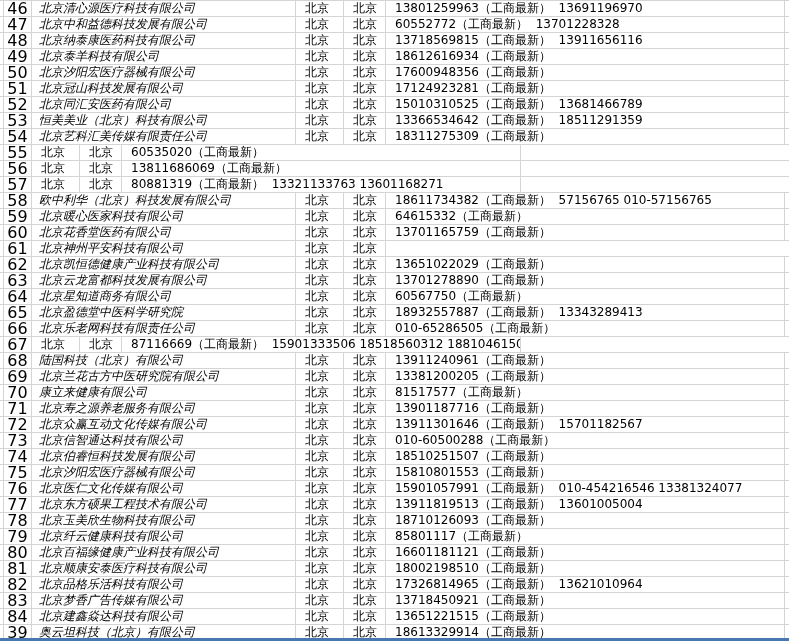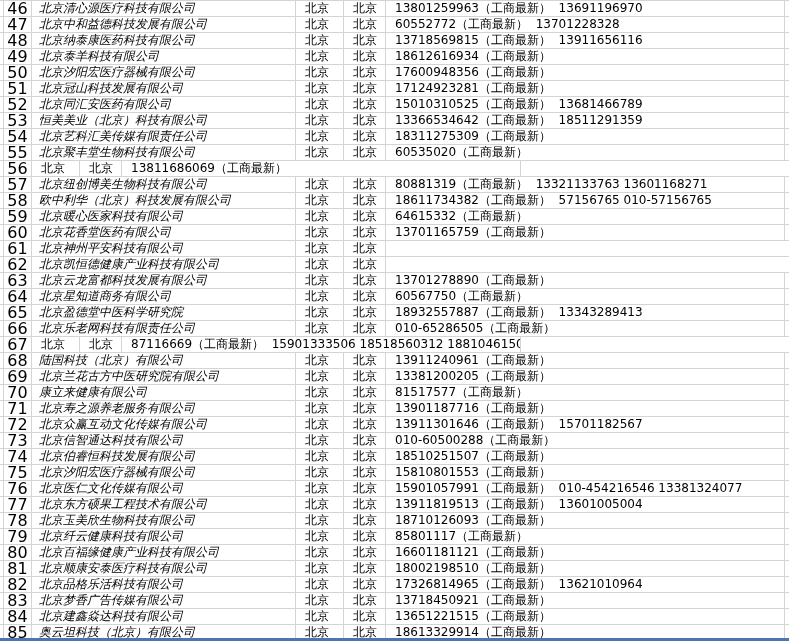--- a/index.html
+++ b/index.html
@@ -134,38 +134,36 @@
         <div class="cell c-num">54</div>
         <div class="cell c-company">北京艺科汇美传媒有限责任公司</div>
         <div class="cell c-city1">北京</div>
         <div class="cell c-city2">北京</div>
         <div class="cell c-phone">18311275309（工商最新）</div>
         <div class="cell c-right"></div>
       </div>
       <div class="row">
         <div class="cell c-gutter"></div>
         <div class="cell c-num">55</div>
-        <div class="cell c-company">北京聚丰堂生物科技有限公司</div>
         <div class="cell c-city1">北京</div>
         <div class="cell c-city2">北京</div>
         <div class="cell c-phone">60535020（工商最新）</div>
         <div class="cell c-right"></div>
       </div>
       <div class="row">
         <div class="cell c-gutter"></div>
         <div class="cell c-num">56</div>
         <div class="cell c-city1">北京</div>
         <div class="cell c-city2">北京</div>
         <div class="cell c-phone">13811686069（工商最新）</div>
         <div class="cell c-right"></div>
       </div>
       <div class="row">
         <div class="cell c-gutter"></div>
         <div class="cell c-num">57</div>
-        <div class="cell c-company">北京纽创博美生物科技有限公司</div>
         <div class="cell c-city1">北京</div>
         <div class="cell c-city2">北京</div>
         <div class="cell c-phone">80881319（工商最新）  13321133763 13601168271</div>
         <div class="cell c-right"></div>
       </div>
       <div class="row">
         <div class="cell c-gutter"></div>
         <div class="cell c-num">58</div>
         <div class="cell c-company">欧中利华（北京）科技发展有限公司</div>
         <div class="cell c-city1">北京</div>
@@ -198,20 +196,21 @@
         <div class="cell c-city1">北京</div>
         <div class="cell c-city2">北京</div>
         <div class="cell c-right"></div>
       </div>
       <div class="row">
         <div class="cell c-gutter"></div>
         <div class="cell c-num">62</div>
         <div class="cell c-company">北京凯恒德健康产业科技有限公司</div>
         <div class="cell c-city1">北京</div>
         <div class="cell c-city2">北京</div>
+        <div class="cell c-phone">13651022029（工商最新）</div>
         <div class="cell c-right"></div>
       </div>
       <div class="row">
         <div class="cell c-gutter"></div>
         <div class="cell c-num">63</div>
         <div class="cell c-company">北京云龙富都科技发展有限公司</div>
         <div class="cell c-city1">北京</div>
         <div class="cell c-city2">北京</div>
         <div class="cell c-phone">13701278890（工商最新）</div>
         <div class="cell c-right"></div>
@@ -399,21 +398,21 @@
         <div class="cell c-gutter"></div>
         <div class="cell c-num">84</div>
         <div class="cell c-company">北京建鑫焱达科技有限公司</div>
         <div class="cell c-city1">北京</div>
         <div class="cell c-city2">北京</div>
         <div class="cell c-phone">13651221515（工商最新）</div>
         <div class="cell c-right"></div>
       </div>
       <div class="row">
         <div class="cell c-gutter"></div>
-        <div class="cell c-num">85</div>
+        <div class="cell c-num">39</div>
         <div class="cell c-company">奥云坦科技（北京）有限公司</div>
         <div class="cell c-city1">北京</div>
         <div class="cell c-city2">北京</div>
         <div class="cell c-phone">18613329914（工商最新）</div>
         <div class="cell c-right"></div>
       </div>
     </div>
   <div class="freeze-line"></div>
 </div>
 

